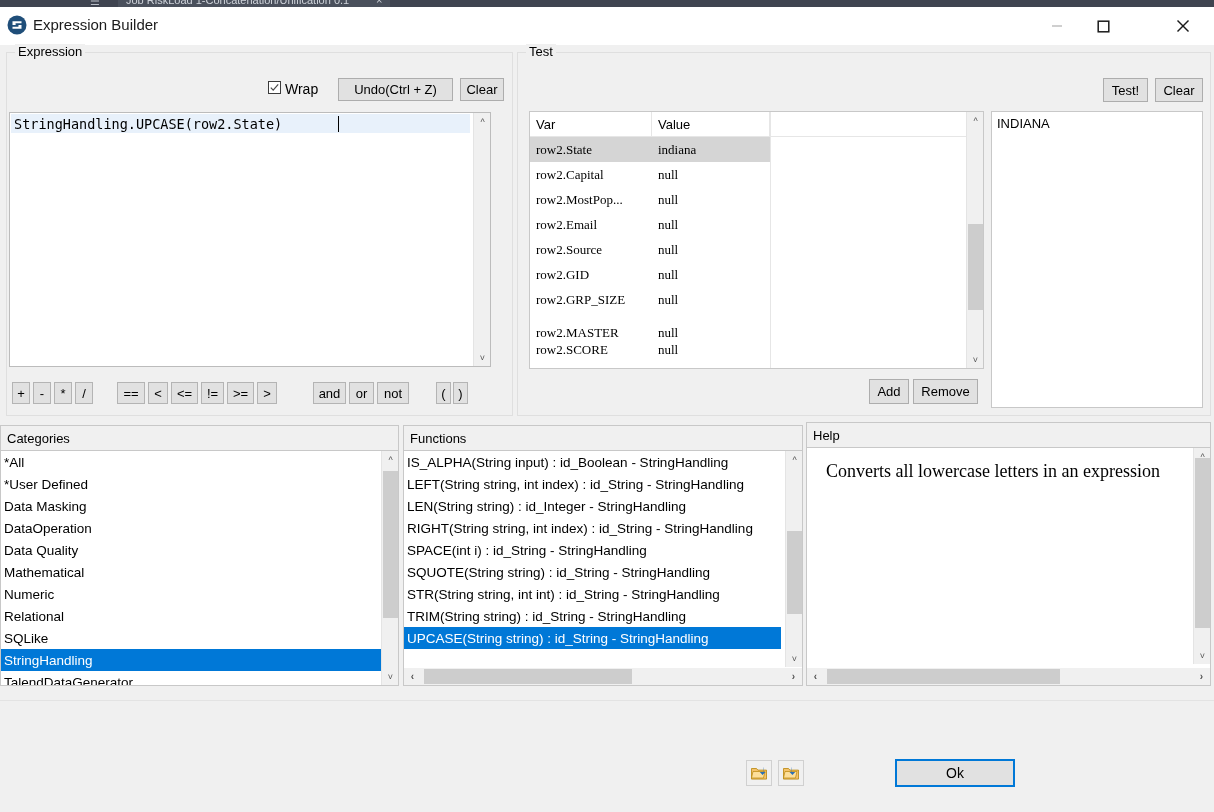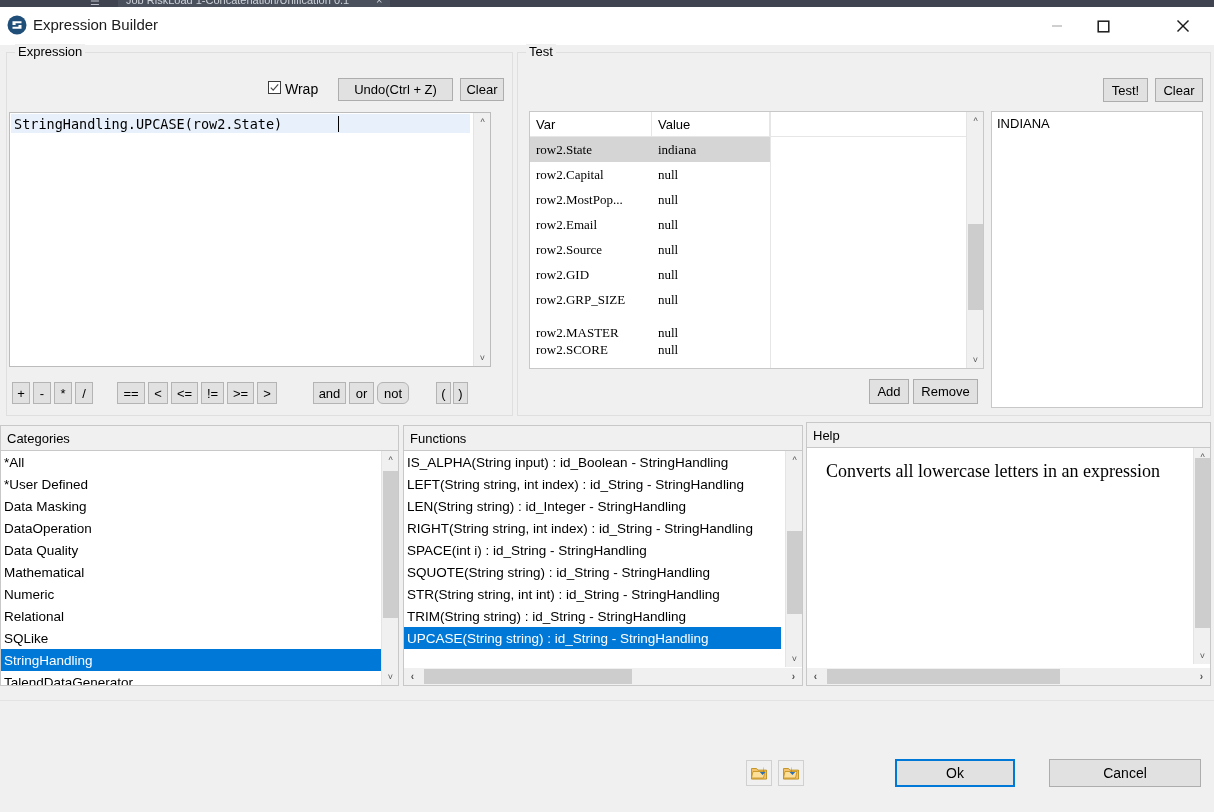--- a/index.html
+++ b/index.html
@@ -407,21 +407,21 @@
 
     <div class="opbtn" style="position:absolute; left:105px; top:0; width:28px;">==</div>
     <div class="opbtn" style="position:absolute; left:136px; top:0; width:20px;">&lt;</div>
     <div class="opbtn" style="position:absolute; left:159px; top:0; width:27px;">&lt;=</div>
     <div class="opbtn" style="position:absolute; left:189px; top:0; width:23px;">!=</div>
     <div class="opbtn" style="position:absolute; left:215px; top:0; width:27px;">&gt;=</div>
     <div class="opbtn" style="position:absolute; left:245px; top:0; width:20px;">&gt;</div>
 
     <div class="opbtn" style="position:absolute; left:301px; top:0; width:33px;">and</div>
     <div class="opbtn" style="position:absolute; left:337px; top:0; width:25px;">or</div>
-    <div class="opbtn" style="position:absolute; left:365px; top:0; width:32px;border-radius:6px;">not</div>
+    <div class="opbtn" style="position:absolute; left:365px; top:0; width:32px;">not</div>
 
     <div class="opbtn" style="position:absolute; left:424px; top:0; width:15px;">(</div>
     <div class="opbtn" style="position:absolute; left:441px; top:0; width:15px;">)</div>
   </div>
 
   <div class="group" style="left:517px; top:52px; width:692px; height:362px;">
     <span class="glabel">Test</span>
   </div>
 
   <div class="btn" style="position:absolute; left:1103px; top:78px; width:45px; height:24px;">Test!</div>
@@ -560,15 +560,14 @@
   </div>
   <div class="iconbtn" style="left:778px; top:760px;">
     <svg width="18" height="18" viewBox="0 0 18 18">
       <path d="M1.5 4.5h5l1.4 1.6h8.6v9H1.5z" fill="#f5c26b" stroke="#b8860b" stroke-width="0.8"></path>
       <path d="M3 7.5h12l-1.5 6.5H1.5z" fill="#fddf9a" stroke="#b8860b" stroke-width="0.7"></path>
       <path d="M10 3.5v4.5h3.2L10.5 11 7.5 8h2.2V3.5z" fill="#2c6fb5"></path>
     </svg>
   </div>
 
   <div class="bigbtn focus" style="left:895px; top:759px; width:120px;">Ok</div>
-  <div class="bigbtn" style="left:1049px; top:759px; width:152px;">Cancel</div>
 
 </div>
 
 </body></html>

